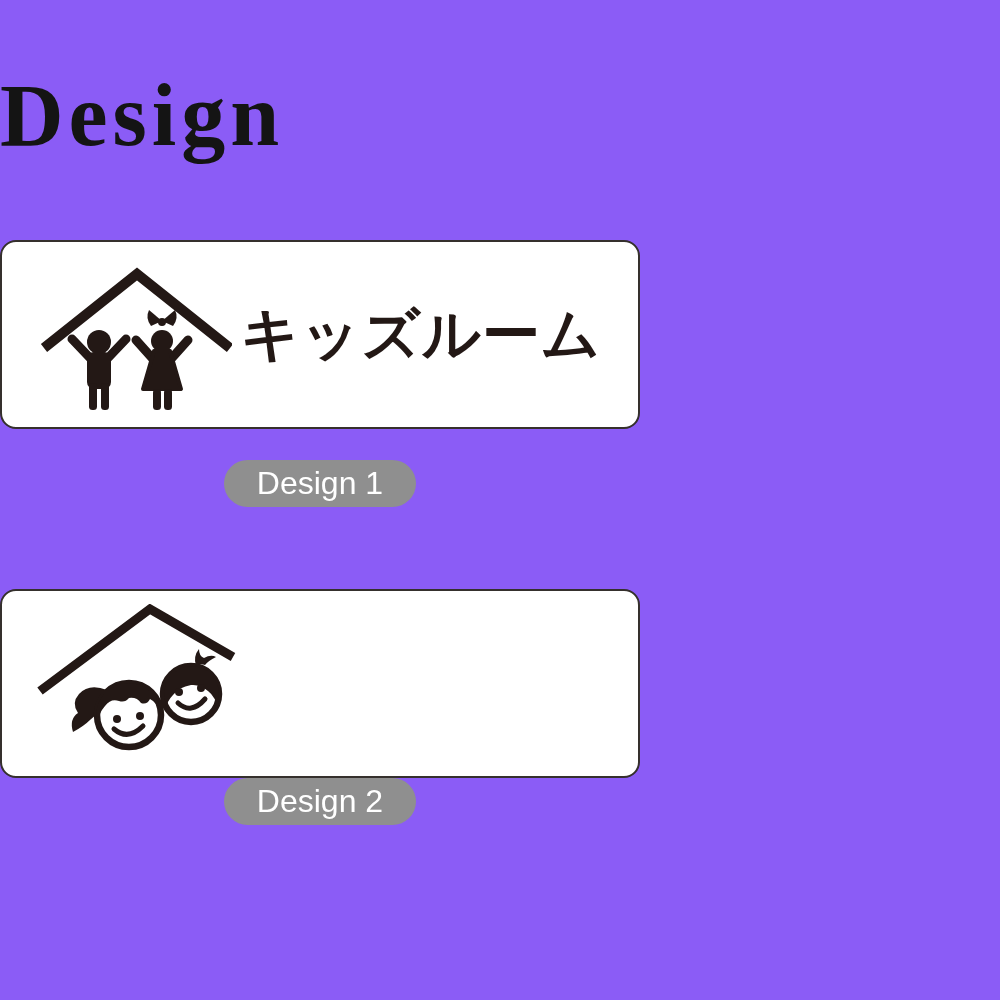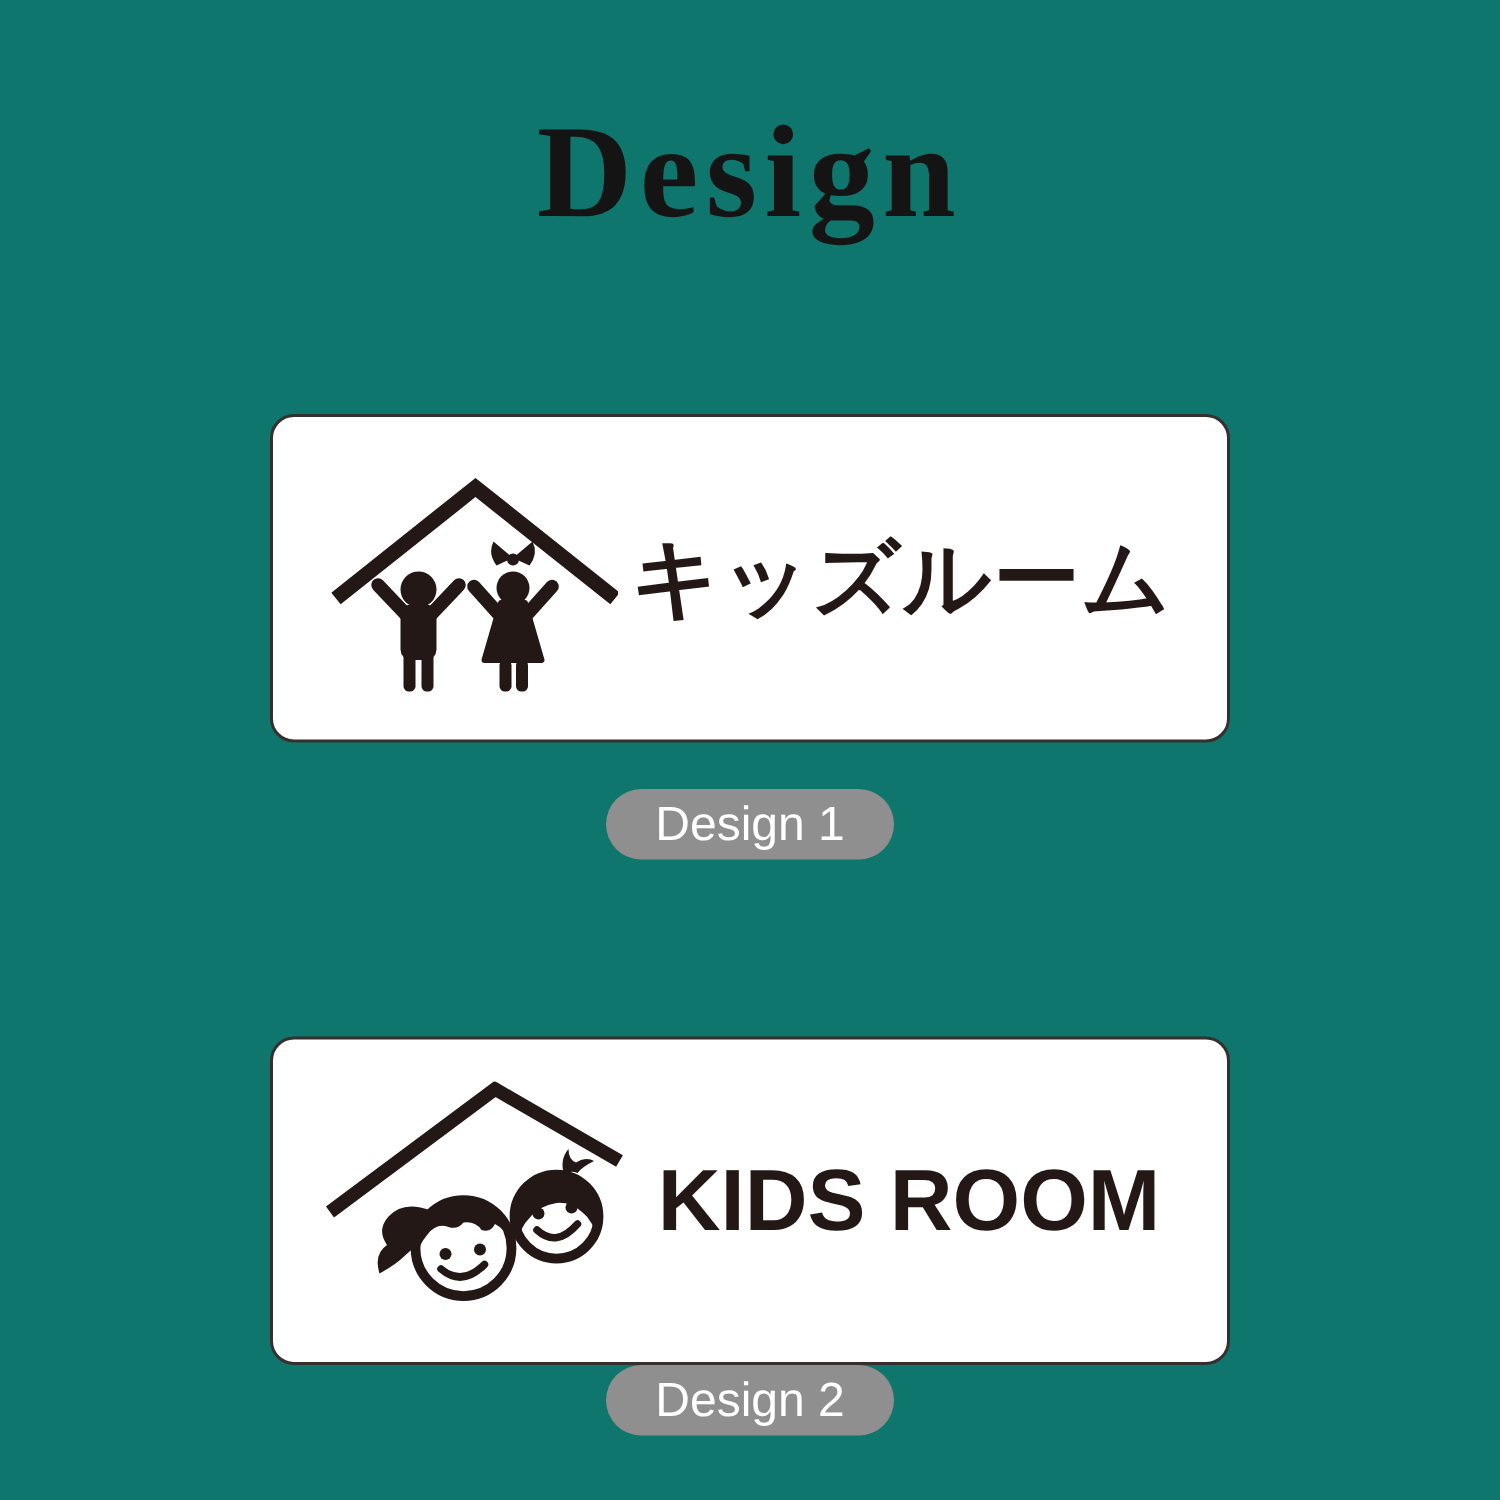--- a/index.html
+++ b/index.html
@@ -1,23 +1,22 @@
 <!DOCTYPE html>
 <html><head>
 <meta charset="utf-8">
 <style>
   * { margin: 0; padding: 0; box-sizing: border-box; }
   html, body { width: 1000px; height: 1000px; background: #ffffff; overflow: hidden; }
   body { font-family: "Liberation Sans", "DejaVu Sans", sans-serif; }
 
   .page {
     width: 1000px; height: 1000px;
-    display: flex; flex-direction: column; align-items: center;
-    background: #0f766e;
-    gap: 36px;
+    display: flex; flex-direction: column; align-items: flex-start;
+    background: #8b5cf6;
   }
 
   .title {
     margin-top: 72px;
     font-family: "Liberation Serif", "DejaVu Serif", serif;
     font-weight: 700;
     font-size: 88px;
     line-height: 1.0;
     letter-spacing: 5px;
     color: #141414;
@@ -33,21 +32,21 @@
     color: #ffffff;
     font-size: 23px;
     letter-spacing: 1px;
   }
 
   .design-block { display: flex; flex-direction: column; align-items: center; }
   .design-block.first { margin-top: 80px; }
   .design-block.second { margin-top: 82px; }
 
   .sign-card {
-    width: 640px; height: 219px;
+    width: 640px; height: 189px;
     background: #ffffff;
     border: 2px solid #35302d;
     border-radius: 16px;
     display: flex; align-items: center;
     padding: 0 20px 0 30px;
     cursor: pointer;
   }
 
   .sign-icon { flex: 0 0 auto; display: block; }
   .icon-1 { margin-top: 10px; }
@@ -163,22 +162,19 @@
           Q126 99 118 95
           Q115 101 109 99
           Q105 93 97 94
           Q93 99 87 97
           Q79 94 73 102
           Q67 109 65 118 Z"></path>
         <circle class="ink-fill" cx="85" cy="115" r="4"></circle>
         <circle class="ink-fill" cx="108" cy="112" r="4"></circle>
         <path class="ink-stroke" d="M82 125 Q96 137 111 122" stroke-width="5" stroke-linecap="round"></path>
       </svg>
-      <div class="sign-text-wrap">
-        <span class="sign-text-en">KIDS ROOM</span>
-      </div>
     </div>
     <div class="option-pill pill-2">
       <span>Design 2</span>
     </div>
   </div>
 
 </div>
 
 </body></html>

